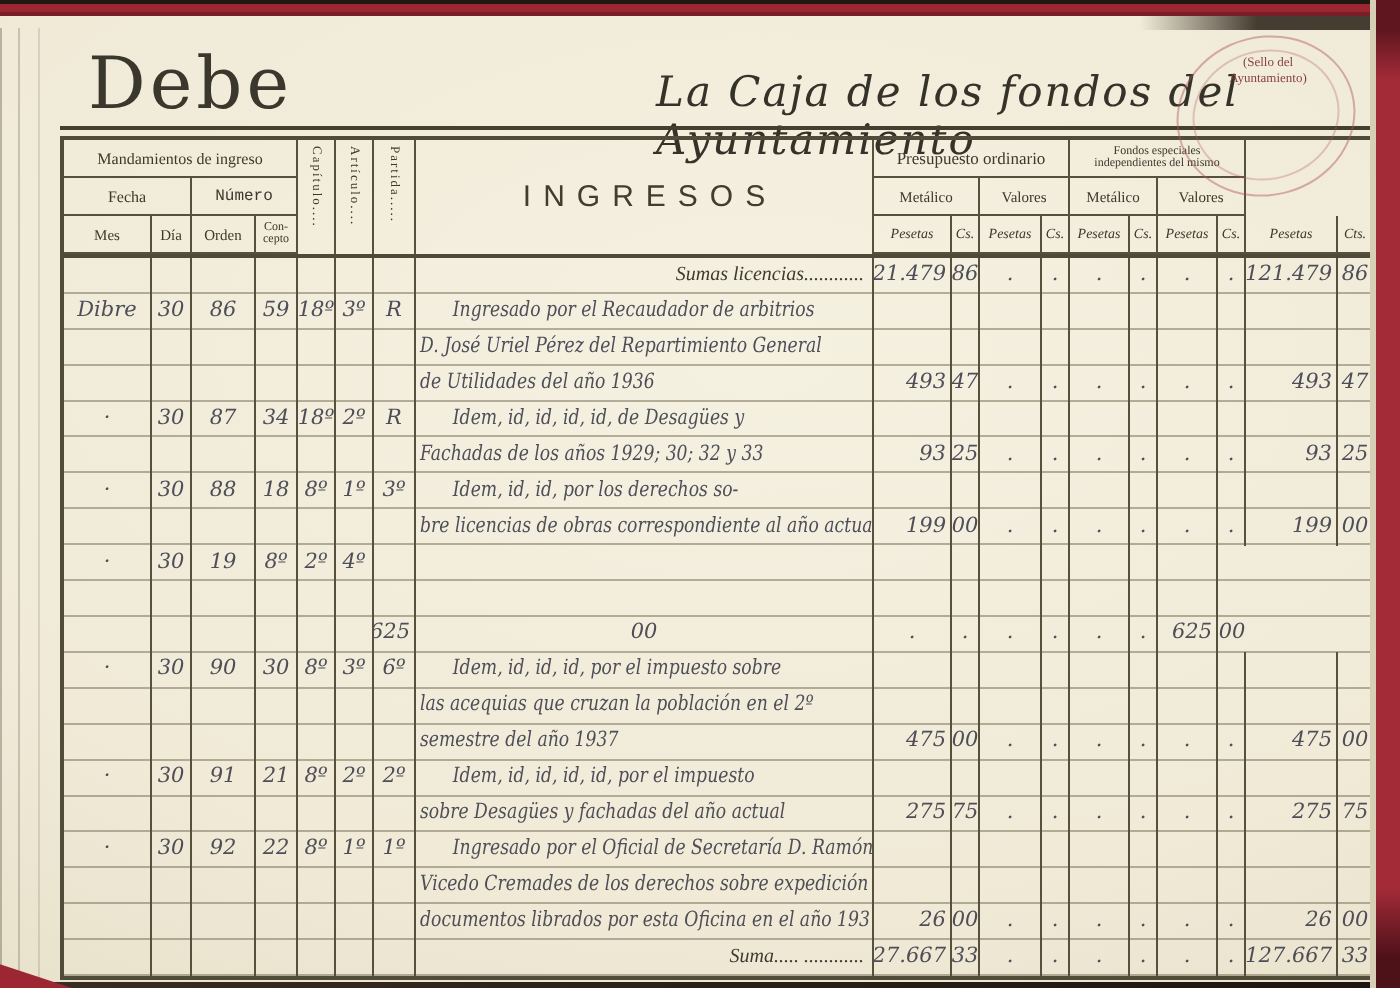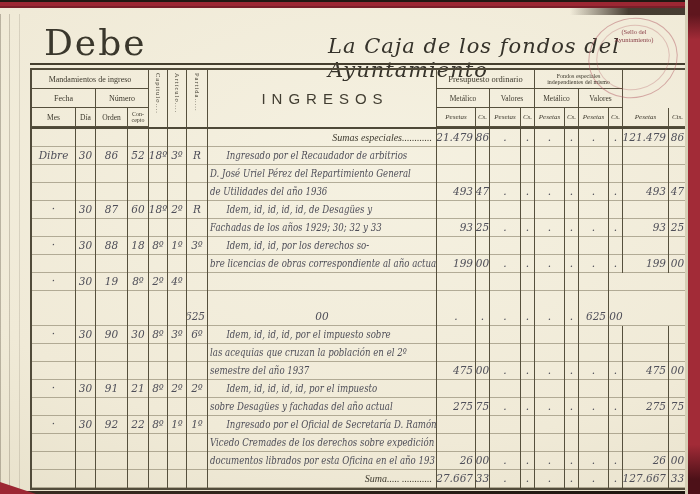--- a/index.html
+++ b/index.html
@@ -50,21 +50,21 @@
   .grid{display:grid;grid-template-columns:var(--cols);}
   .thead{grid-template-rows:19px 19px 19px;height:57px;border-bottom:2px solid #4e4938;
         color:#3c382c;}
   .th{border-right:1px solid #56503d;border-bottom:1px solid #56503d;
       display:flex;align-items:center;justify-content:center;text-align:center;
       font-size:8px;overflow:hidden;}
   .rspan{border-bottom:none;}
   .noright{border-right:none;}
   .h-mand{grid-column:1/5;grid-row:1;}
   .h-fecha{grid-column:1/3;grid-row:2;}
-  .h-numero{grid-column:3/5;grid-row:2;}
+  .h-numero{grid-column:3/5;grid-row:2;font-family:Liberation Mono, monospace;}
   .h-mes{grid-column:1;grid-row:3;font-size:7.5px;}
   .h-dia{grid-column:2;grid-row:3;font-size:7.5px;}
   .h-orden{grid-column:3;grid-row:3;font-size:7.5px;}
   .h-concepto{grid-column:4;grid-row:3;font-size:6px;line-height:6.5px;white-space:pre-line;}
   .vert{writing-mode:vertical-rl;font-size:6.5px;letter-spacing:1px;
         justify-content:flex-start;padding-top:3px;}
   .h-cap{grid-column:5;grid-row:1/4;}
   .h-art{grid-column:6;grid-row:1/4;}
   .h-par{grid-column:7;grid-row:1/4;}
   .h-ingresos{grid-column:8;grid-row:1/4;font-family:"Liberation Sans", sans-serif;
@@ -156,38 +156,38 @@
       <div class="tbody">
           <div class="entry" style="height: 17.95px;">
     <div class="c cell-top"></div>
     <div class="c cell-top"></div>
     <div class="c cell-top"></div>
     <div class="c cell-top"></div>
     <div class="c cell-top"></div>
     <div class="c cell-top"></div>
     <div class="c cell-top"></div>
     <div class="c col-text print-align">
-              <div class="line print-line">Sumas especiales............</div>
+              <div class="line print-line">Sumas licencias............</div>
             </div>
     <div class="c money">121.479</div>
     <div class="c money ctr">86</div>
     <div class="c money ctr">.</div>
     <div class="c money ctr">.</div>
     <div class="c money ctr">.</div>
     <div class="c money ctr">.</div>
     <div class="c money ctr">.</div>
     <div class="c money ctr">.</div>
     <div class="c money">121.479</div>
     <div class="c money ctr last">86</div>
   </div>
           <div class="entry" style="height: 53.85px;">
     <div class="c cell-top">Dibre</div>
     <div class="c cell-top">30</div>
     <div class="c cell-top">86</div>
-    <div class="c cell-top">52</div>
+    <div class="c cell-top">59</div>
     <div class="c cell-top">18º</div>
     <div class="c cell-top">3º</div>
     <div class="c cell-top">R</div>
     <div class="c col-text">
               <div class="line hand-line">Ingresado por el Recaudador de arbitrios</div>
               <div class="line hand-line">D. José Uriel Pérez del Repartimiento General</div>
               <div class="line hand-line">de Utilidades del año 1936</div>
             </div>
     <div class="c money">493</div>
     <div class="c money ctr">47</div>
@@ -197,21 +197,21 @@
     <div class="c money ctr">.</div>
     <div class="c money ctr">.</div>
     <div class="c money ctr">.</div>
     <div class="c money">493</div>
     <div class="c money ctr last">47</div>
   </div>
           <div class="entry" style="height: 35.9px;">
     <div class="c cell-top">·</div>
     <div class="c cell-top">30</div>
     <div class="c cell-top">87</div>
-    <div class="c cell-top">60</div>
+    <div class="c cell-top">34</div>
     <div class="c cell-top">18º</div>
     <div class="c cell-top">2º</div>
     <div class="c cell-top">R</div>
     <div class="c col-text">
               <div class="line hand-line">Idem, id, id, id, id, de Desagües y</div>
               <div class="line hand-line">Fachadas de los años 1929; 30; 32 y 33</div>
             </div>
     <div class="c money">93</div>
     <div class="c money ctr">25</div>
     <div class="c money ctr">.</div>

